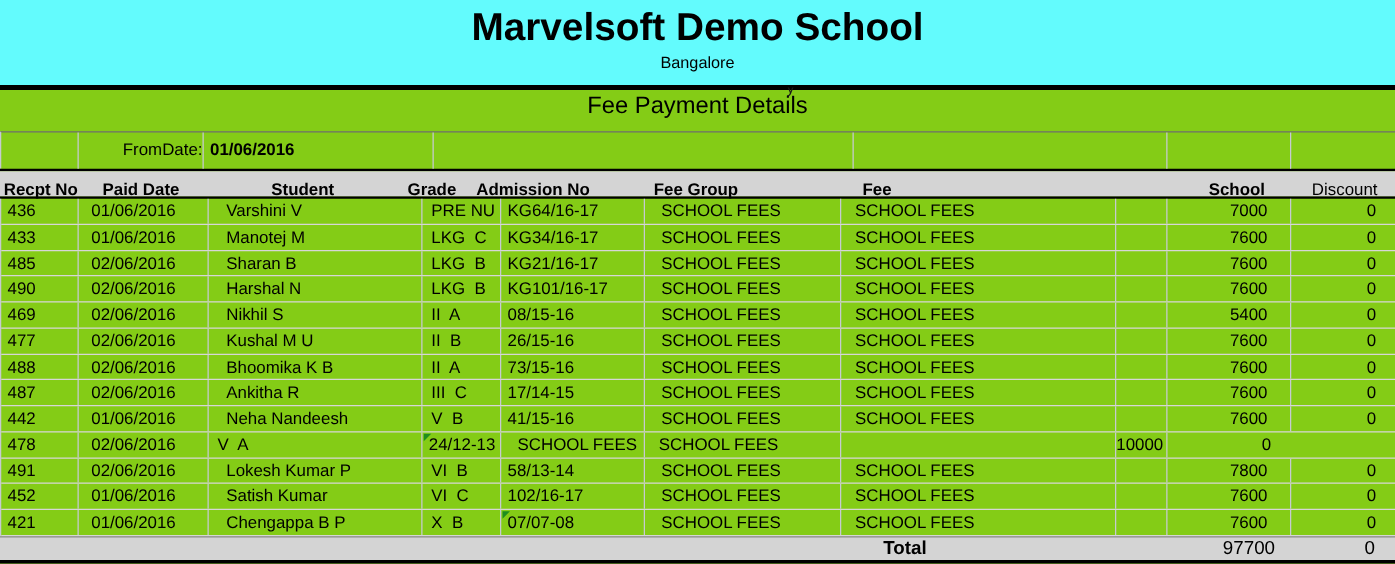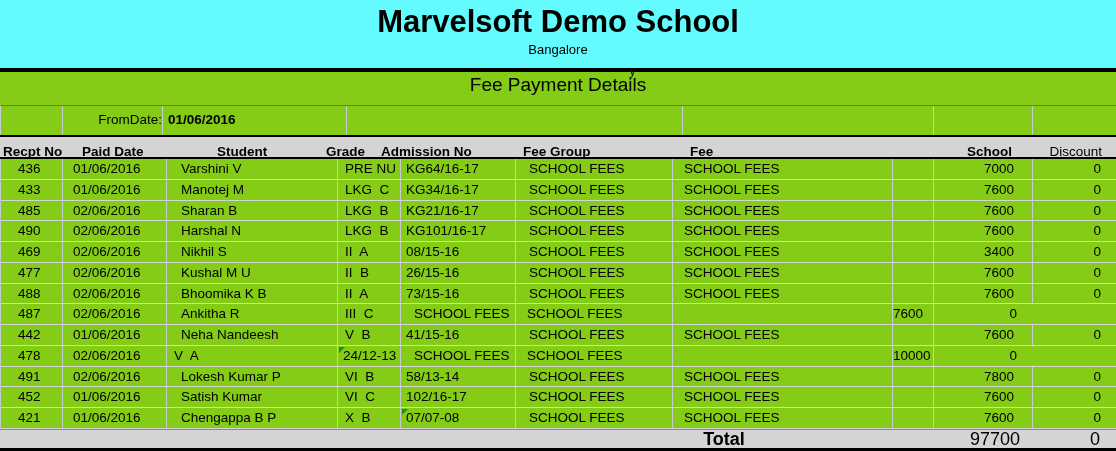--- a/index.html
+++ b/index.html
@@ -41,36 +41,36 @@
   .th-recpt{left:3px}.th-paid{left:82px}.th-student{left:217px}.th-grade{left:326px}
   .th-adm{left:381px}.th-fg{left:523px}.th-fee{left:690px}
   .th-amt{right:104px}.th-disc{right:14px;font-weight:normal;}
 
   
   .tbody{border-left:1px solid var(--vline);}
   .trow{display:grid;grid-template-columns:62px 104px 171px 63px 115px 157px 220px 41px 99px 84px;
         height:20.77px;border-bottom:1px solid var(--hline);font-size:13.5px;line-height:19.5px;}
   .cell{border-right:1px solid var(--vline);overflow:hidden;white-space:nowrap;position:relative;}
   .cell:last-child{border-right:none;}
-  .c-recpt{padding-left:17px;}
+  .c-recpt{padding-left:5px;}
   .c-paid{padding-left:10px;}
   .c-student{padding-left:14px;}
   .c-grade{padding-left:7px;white-space:pre;}
   .c-admission{padding-left:5px;}
   .c-fee_group{padding-left:13px;}
   .c-fee{padding-left:11px;}
   .c-amount{text-align:right;padding-right:18px;}
   .c-discount{text-align:right;padding-right:16px;}
   .flag{position:absolute;left:1px;top:1px;width:0;height:0;
         border-top:6px solid var(--flag-green);border-right:6px solid transparent;}
 
   
   .total-row{display:grid;grid-template-columns:515px 418px 99px 84px;height:19px;
              background:var(--header-gray);border-top:1px solid #8a8a8a;
-             font-size:18px;line-height:18px;}
+             font-size:15px;line-height:18px;}
   .total-label{text-align:center;font-weight:bold;}
   .total-amount{text-align:right;padding-right:12px;}
   .total-discount{text-align:right;padding-right:16px;}
   .bottom-line{height:3px;background:#000;}
 </style>
 </head>
 <body>
 
 <div class="page">
 
@@ -159,21 +159,21 @@
       </div>
       <div class="trow">
         <div class="cell c-recpt">469</div>
         <div class="cell c-paid">02/06/2016</div>
         <div class="cell c-student">Nikhil S</div>
         <div class="cell c-grade">II  A</div>
         <div class="cell c-admission">08/15-16</div>
         <div class="cell c-fee_group">SCHOOL FEES</div>
         <div class="cell c-fee">SCHOOL FEES</div>
         <div class="cell c-spacer"></div>
-        <div class="cell c-amount">3400</div>
+        <div class="cell c-amount">5400</div>
         <div class="cell c-discount">0</div>
       </div>
       <div class="trow">
         <div class="cell c-recpt">477</div>
         <div class="cell c-paid">02/06/2016</div>
         <div class="cell c-student">Kushal M U</div>
         <div class="cell c-grade">II  B</div>
         <div class="cell c-admission">26/15-16</div>
         <div class="cell c-fee_group">SCHOOL FEES</div>
         <div class="cell c-fee">SCHOOL FEES</div>
@@ -191,20 +191,21 @@
         <div class="cell c-fee">SCHOOL FEES</div>
         <div class="cell c-spacer"></div>
         <div class="cell c-amount">7600</div>
         <div class="cell c-discount">0</div>
       </div>
       <div class="trow">
         <div class="cell c-recpt">487</div>
         <div class="cell c-paid">02/06/2016</div>
         <div class="cell c-student">Ankitha R</div>
         <div class="cell c-grade">III  C</div>
+        <div class="cell c-admission">17/14-15</div>
         <div class="cell c-fee_group">SCHOOL FEES</div>
         <div class="cell c-fee">SCHOOL FEES</div>
         <div class="cell c-spacer"></div>
         <div class="cell c-amount">7600</div>
         <div class="cell c-discount">0</div>
       </div>
       <div class="trow">
         <div class="cell c-recpt">442</div>
         <div class="cell c-paid">01/06/2016</div>
         <div class="cell c-student">Neha Nandeesh</div>

